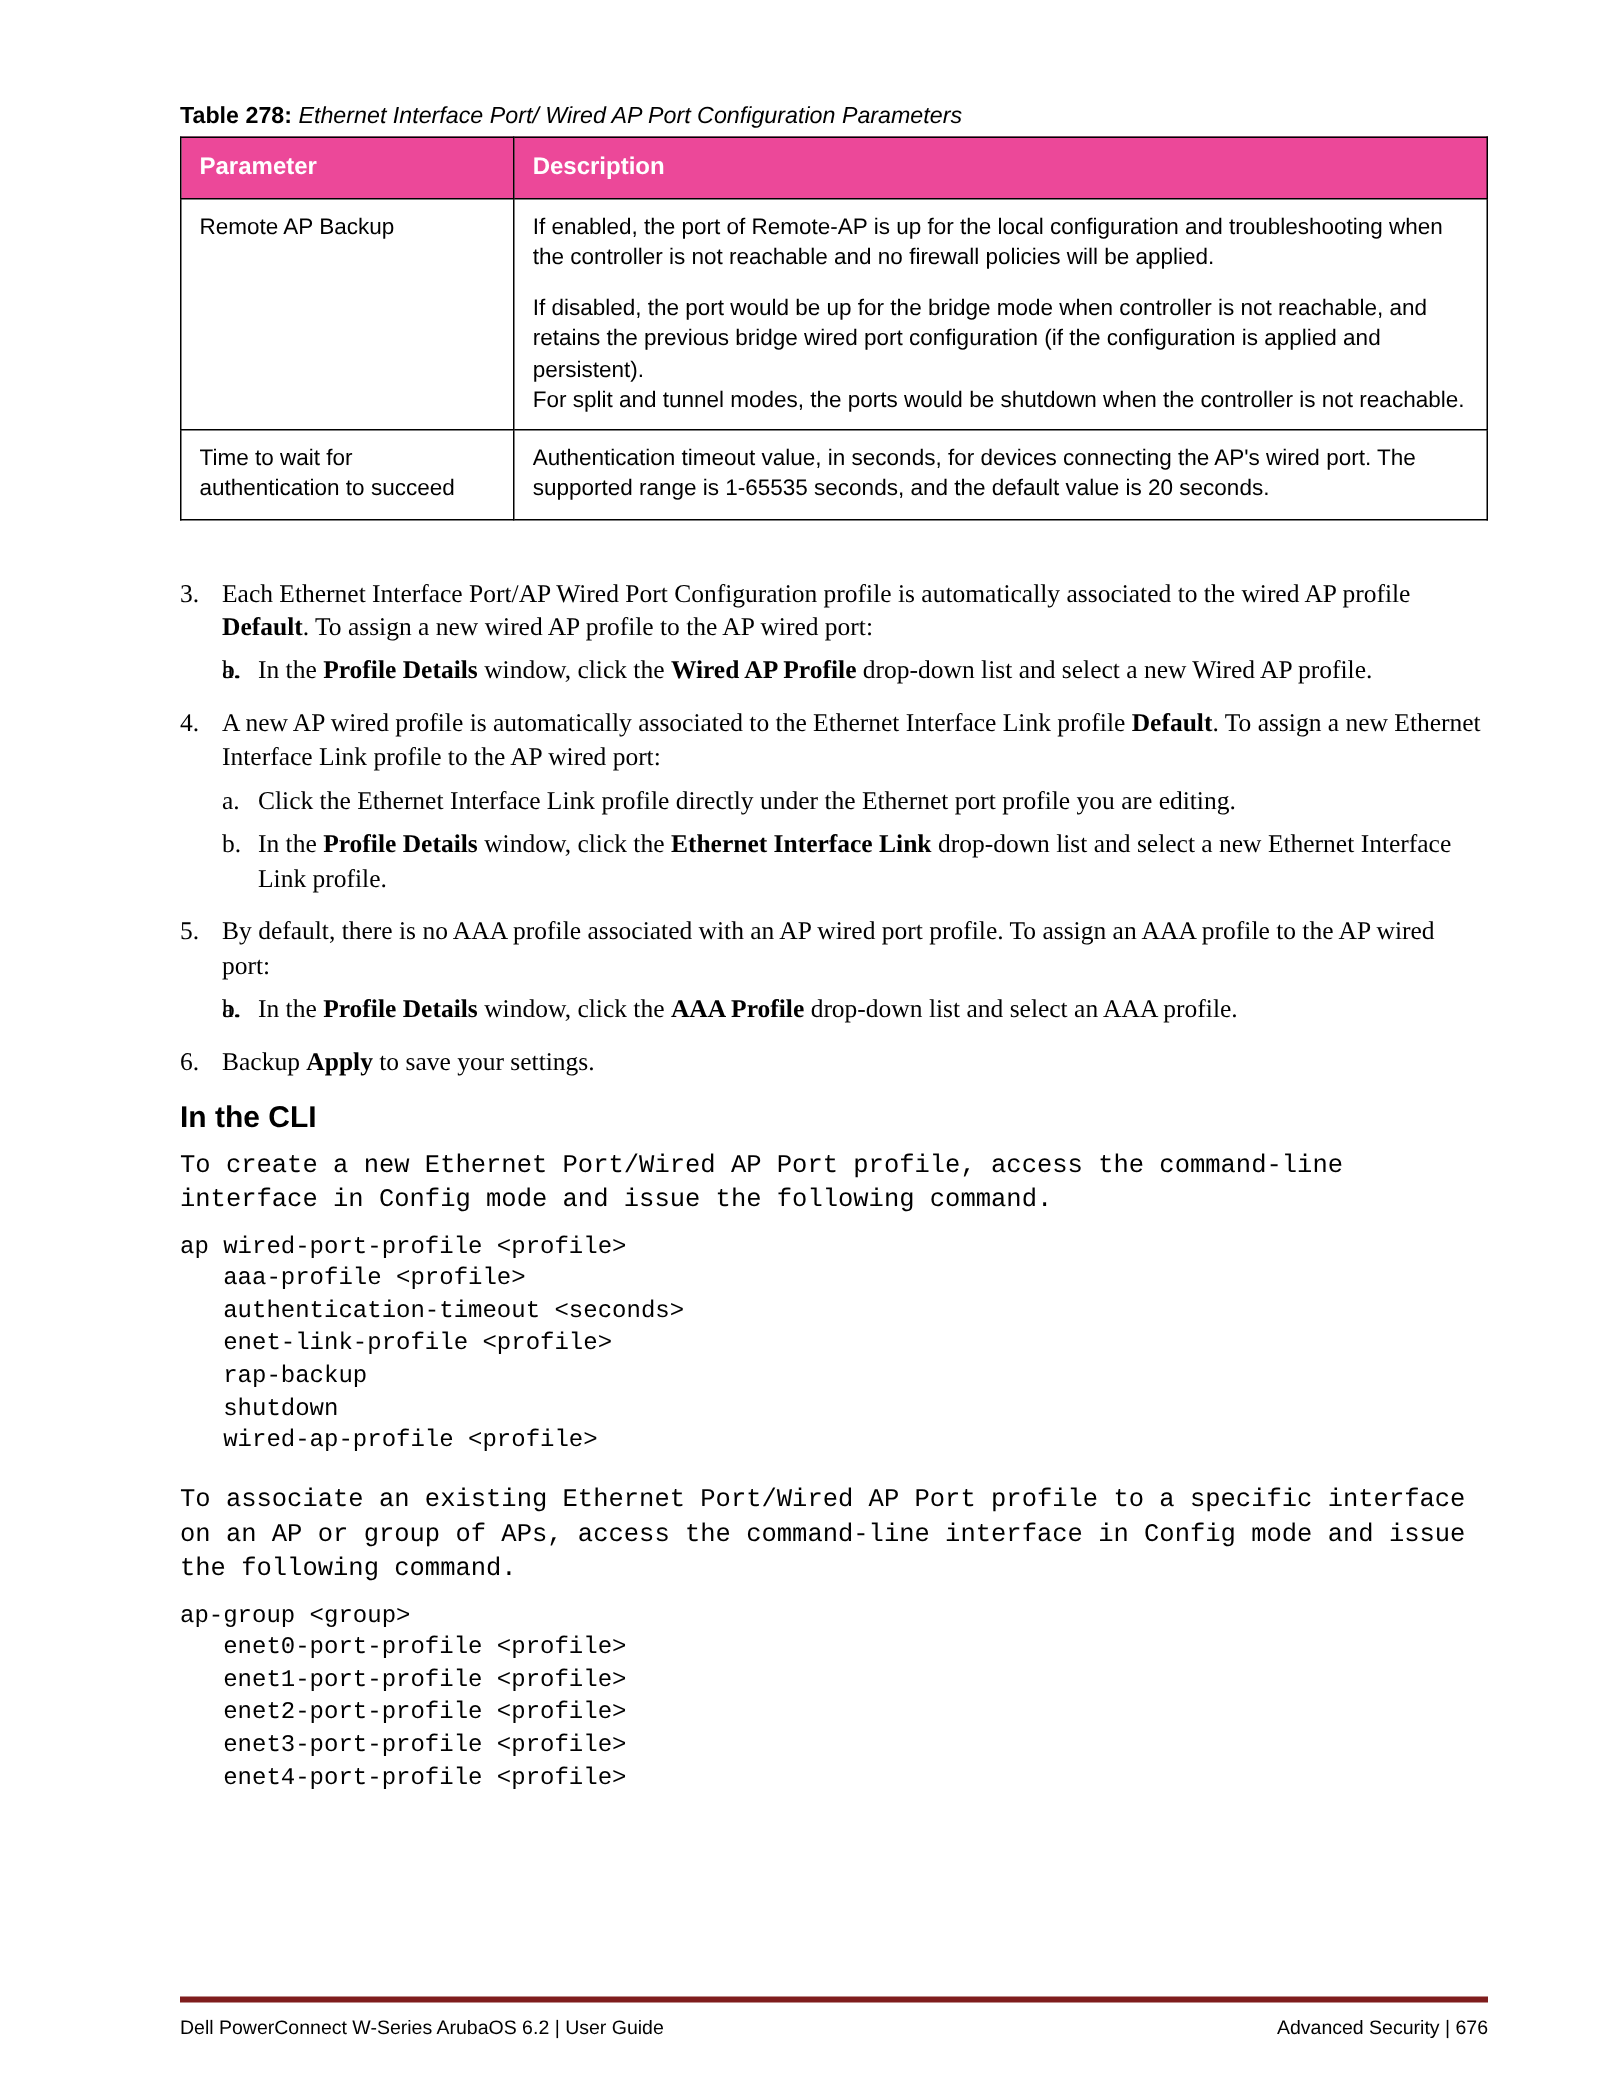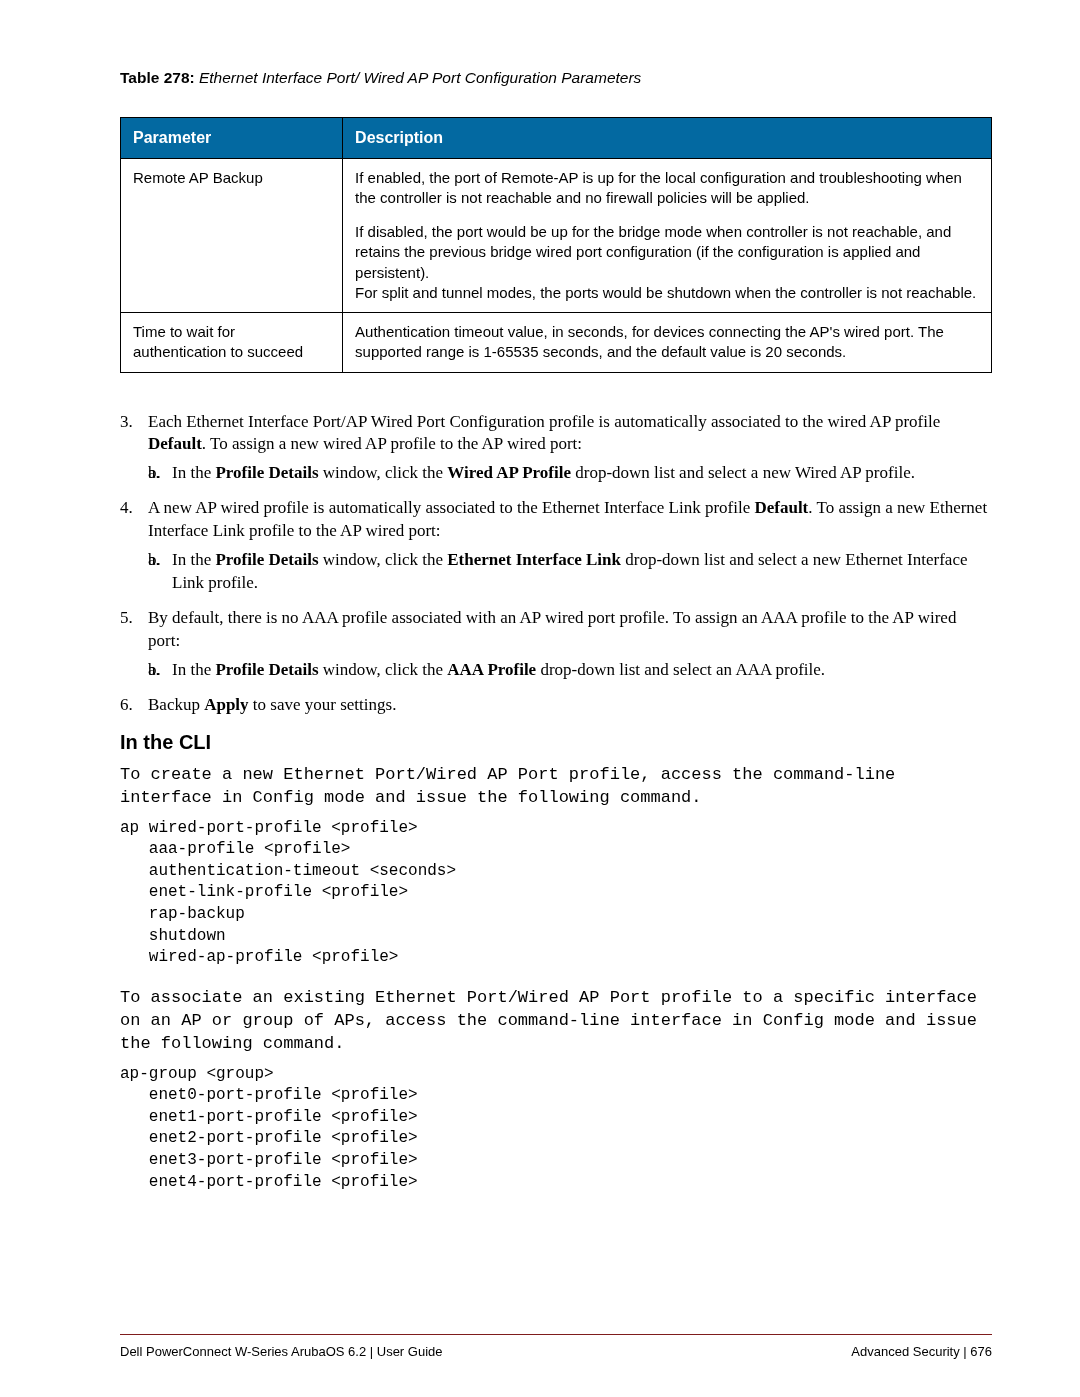--- a/index.html
+++ b/index.html
@@ -11,40 +11,40 @@
     height: 1397px;
     position: relative;
     padding: 68px 88px 0 120px;
     font-size: 17px;
     line-height: 1.35;
   }
 
   .table-caption {
     font-family: Arial, Helvetica, sans-serif;
     font-size: 15.5px;
-    margin-bottom: 28px;
+    margin-bottom: 2px;
   }
   .table-caption .bold { font-weight: 700; }
   .table-caption .italic { font-style: italic; }
 
   table.params {
     width: 100%;
     border-collapse: collapse;
     font-family: Arial, Helvetica, sans-serif;
     font-size: 15px;
     margin-bottom: 38px;
   }
   table.params th, table.params td {
     border: 1px solid #000;
     padding: 9px 12px;
     text-align: left;
     vertical-align: top;
   }
   table.params th {
-    background: #0369a1;
+    background: #ec4899;
     color: #fff;
     font-weight: 700;
     font-size: 16px;
   }
   table.params td.param-col { width: 25.5%; }
   .row-gap { height: 14px; display: block; }
 
   ol.steps { list-style: none; padding: 0; }
   ol.steps > li { position: relative; padding-left: 28px; margin-bottom: 12px; }
   ol.steps > li > .num { position: absolute; left: 0; top: 0; width: 22px; text-align: left; }
@@ -68,21 +68,21 @@
     white-space: pre;
     line-height: 1.35;
     margin: 4px 0 18px 0;
   }
 
   .footer {
     position: absolute;
     left: 120px;
     right: 88px;
     bottom: 36px;
-    border-top: 1px solid #7f1d1d;
+    border-top: 4px solid #7f1d1d;
     padding-top: 8px;
     font-family: Arial, Helvetica, sans-serif;
     font-size: 13px;
     display: flex;
     justify-content: space-between;
   }
 </style>
 </head>
 <body>
 
@@ -128,20 +128,21 @@
       </li>
     </ol>
   </li>
 
   <li>
     <span class="num">4.</span>
     <span>A new AP wired profile is automatically associated to the Ethernet Interface Link profile </span><span class="strong">Default</span><span>. To assign a new Ethernet Interface Link profile to the AP wired port:</span>
     <ol class="sub">
       <li>
         <span class="num">a.</span>
+        <span>Click the Ethernet Interface Link profile directly under the Ethernet port profile you are editing.</span>
       </li>
       <li>
         <span class="num">b.</span>
         <span>In the </span><span class="strong">Profile Details</span><span> window, click the </span><span class="strong">Ethernet Interface Link</span><span> drop-down list and select a new Ethernet Interface Link profile.</span>
       </li>
     </ol>
   </li>
 
   <li>
     <span class="num">5.</span>

